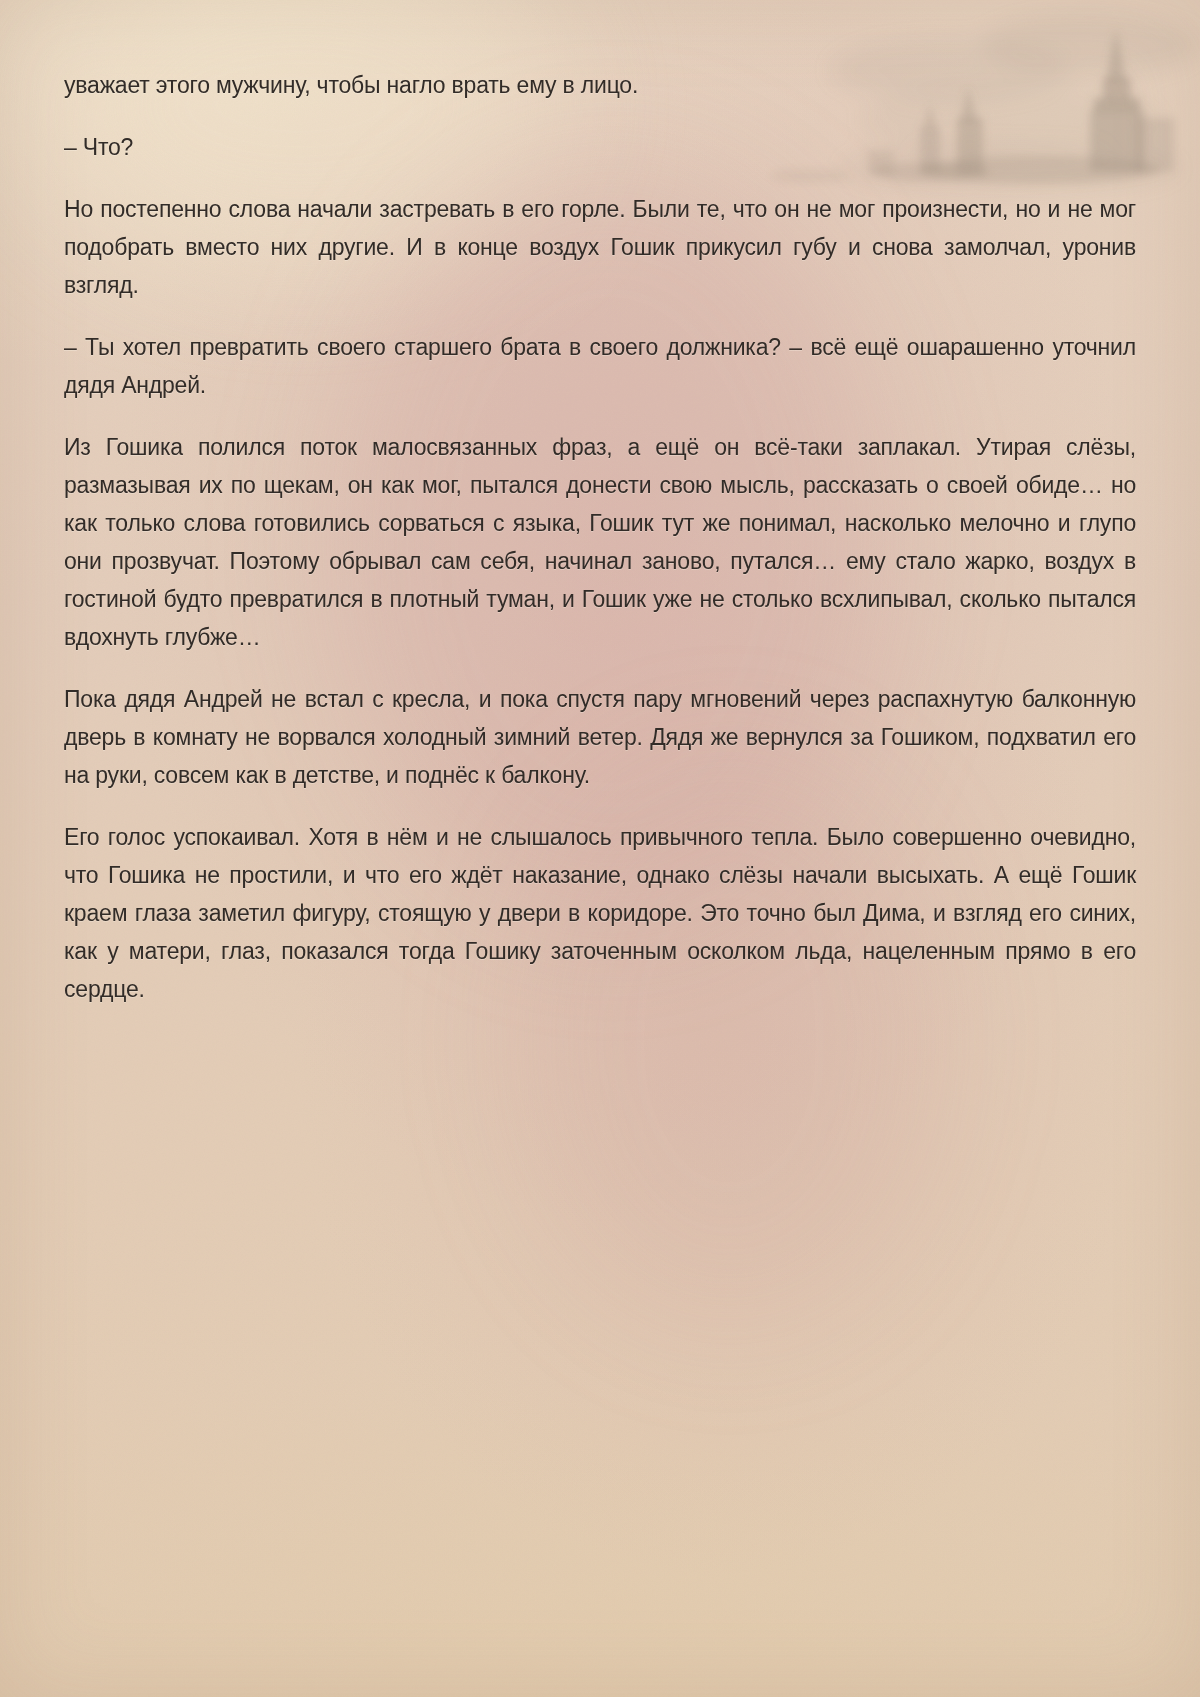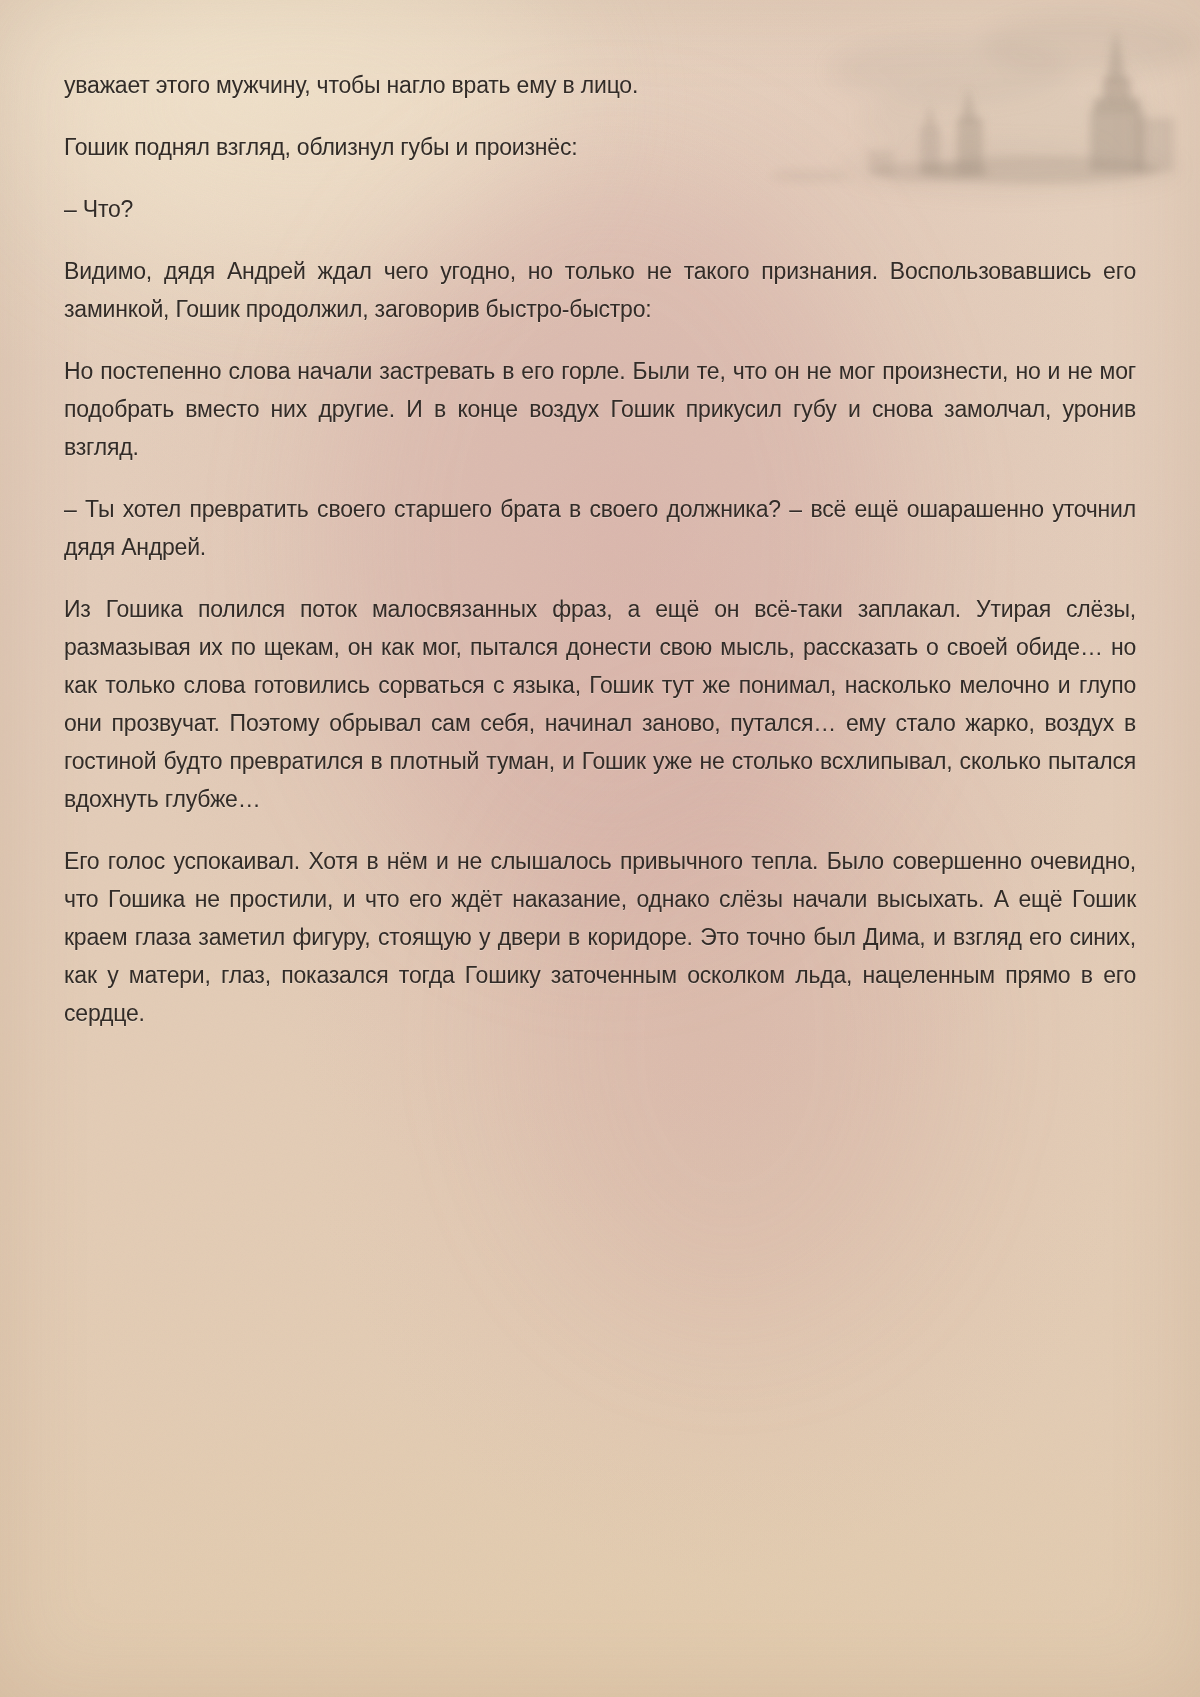--- a/index.html
+++ b/index.html
@@ -105,21 +105,20 @@
   <svg class="texture-svg" width="1200" height="1697" viewBox="0 0 1200 1697" aria-hidden="true">
     <filter id="grain">
       <feTurbulence type="fractalNoise" baseFrequency="0.9" numOctaves="2" stitchTiles="stitch"></feTurbulence>
       <feColorMatrix type="matrix" values="0 0 0 0 0.42  0 0 0 0 0.34  0 0 0 0 0.27  0 0 0 0.05 0"></feColorMatrix>
     </filter>
     <rect width="1200" height="1697" filter="url(#grain)"></rect>
   </svg>
 
   <main class="text-block">
     <p>уважает этого мужчину, чтобы нагло врать ему в лицо.</p>
-    <p>Гошик поднял взгляд, облизнул губы и произнёс:</p>
     <p>– Что?</p>
-    <p>Видимо, дядя Андрей ждал чего угодно, но только не такого признания. Воспользовавшись его заминкой, Гошик продолжил, заговорив быстро-быстро:</p>
     <p>Но постепенно слова начали застревать в его горле. Были те, что он не мог произнести, но и не мог подобрать вместо них другие. И в конце воздух Гошик прикусил губу и снова замолчал, уронив взгляд.</p>
     <p>– Ты хотел превратить своего старшего брата в своего должника? – всё ещё ошарашенно уточнил дядя Андрей.</p>
     <p>Из Гошика полился поток малосвязанных фраз, а ещё он всё-таки заплакал. Утирая слёзы, размазывая их по щекам, он как мог, пытался донести свою мысль, рассказать о своей обиде… но как только слова готовились сорваться с языка, Гошик тут же понимал, насколько мелочно и глупо они прозвучат. Поэтому обрывал сам себя, начинал заново, путался… ему стало жарко, воздух в гостиной будто превратился в плотный туман, и Гошик уже не столько всхлипывал, сколько пытался вдохнуть глубже…</p>
+    <p>Пока дядя Андрей не встал с кресла, и пока спустя пару мгновений через распахнутую балконную дверь в комнату не ворвался холодный зимний ветер. Дядя же вернулся за Гошиком, подхватил его на руки, совсем как в детстве, и поднёс к балкону.</p>
     <p>Его голос успокаивал. Хотя в нём и не слышалось привычного тепла. Было совершенно очевидно, что Гошика не простили, и что его ждёт наказание, однако слёзы начали высыхать. А ещё Гошик краем глаза заметил фигуру, стоящую у двери в коридоре. Это точно был Дима, и взгляд его синих, как у матери, глаз, показался тогда Гошику заточенным осколком льда, нацеленным прямо в его сердце.</p>
   </main>
 </div>
 
 </body></html>

